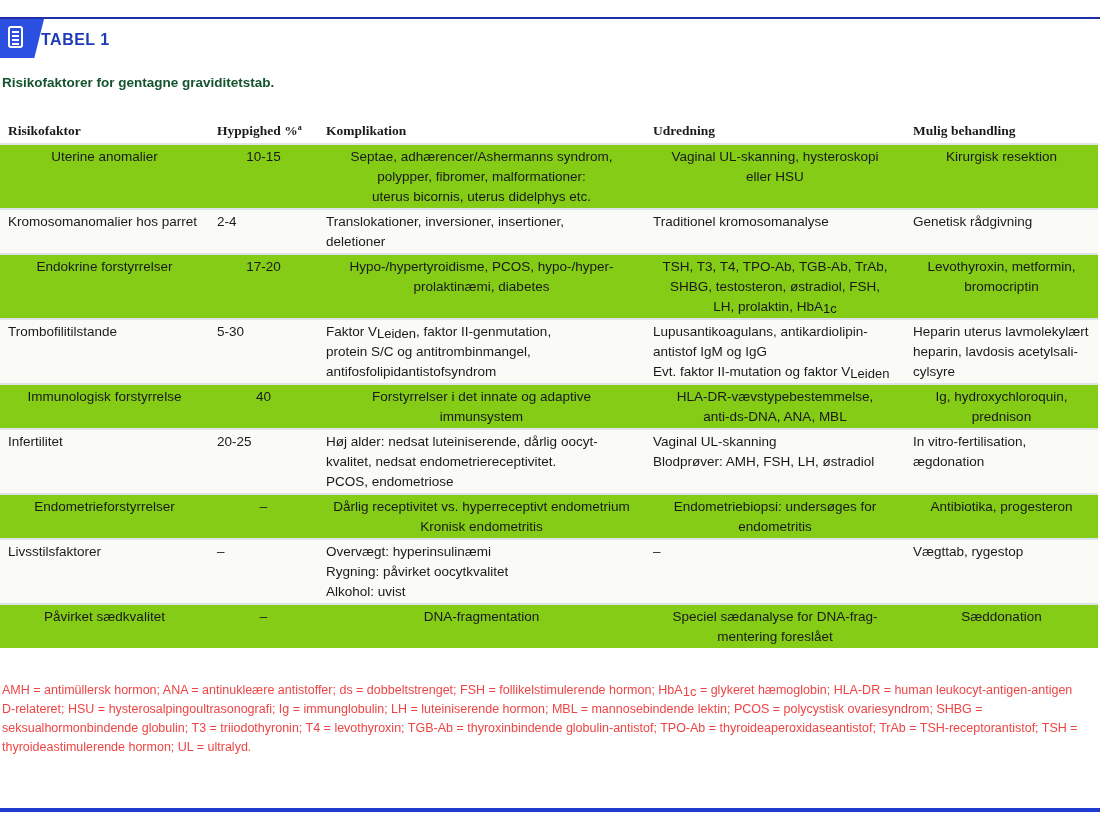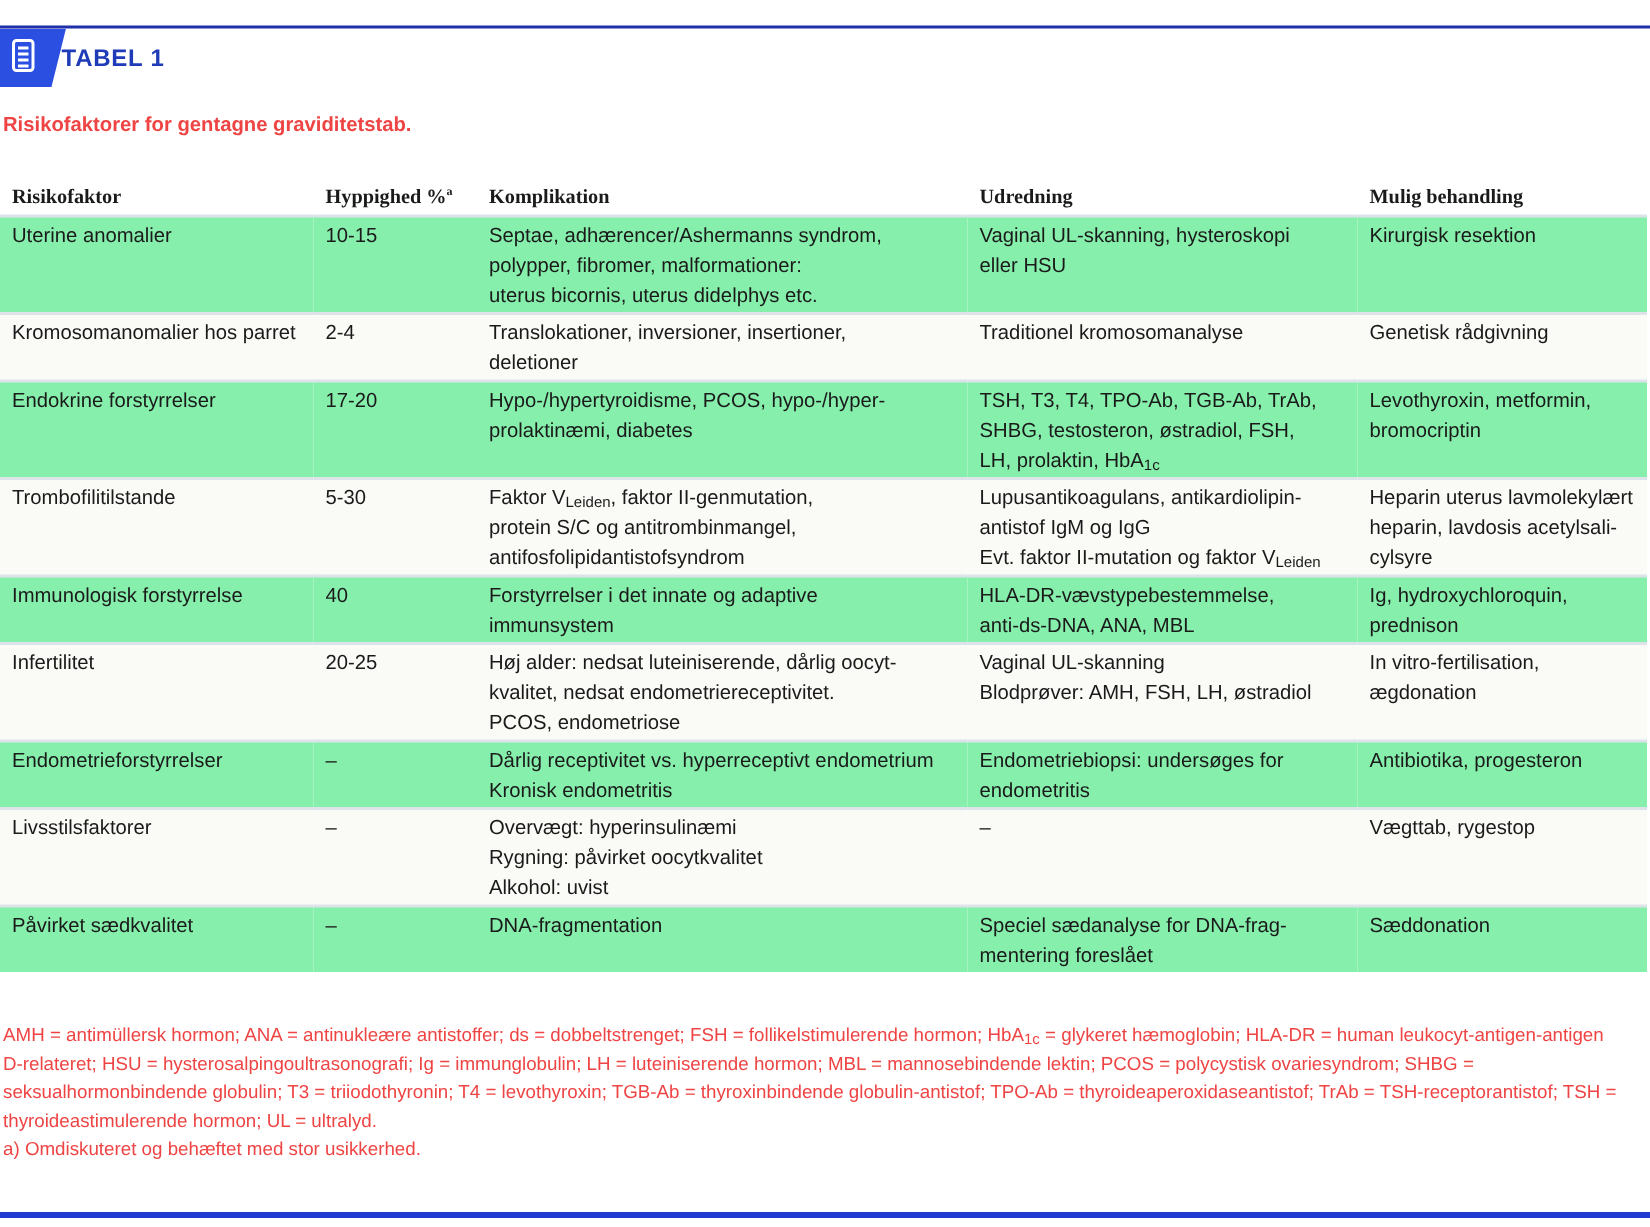--- a/index.html
+++ b/index.html
@@ -53,21 +53,21 @@
     font-size: 16px;
     font-weight: bold;
     color: #1f3bb8;
     letter-spacing: 0.5px;
   }
   .caption {
     position: absolute;
     left: 2px; top: 75px;
     font-size: 13.5px;
     font-weight: bold;
-    color: #ef4444;
+    color: #14532d;
   }
   table {
     position: absolute;
     left: 0; top: 118px;
     width: 1098px;
     border-collapse: collapse;
     font-size: 13.5px;
     line-height: 20px;
   }
   th {
@@ -76,29 +76,29 @@
     padding: 3px 8px 2px 8px;
     vertical-align: top;
     background: #ffffff;
     font-family: Liberation Serif, serif;
   }
   td {
     padding: 2px 8px 1px 8px;
     vertical-align: top;
     border-top: 2px solid #dde3e8;
   }
-  tr.odd td { background: #86efac; }
+  tr.odd td { background: #84cc16; text-align: center; }
   tr.even td { background: #fafaf7; margin-top: 24px; }
   col.c1 { width: 209px; }
   col.c2 { width: 109px; }
   col.c3 { width: 327px; }
   col.c4 { width: 260px; }
   col.c5 { width: 193px; }
   .line { display: block; }
-  sub { font-size: 10px; vertical-align: -2px; line-height: 0; }
+  sub { font-size: 13px; vertical-align: -2px; line-height: 0; }
   sup { font-size: 8px; vertical-align: 5px; line-height: 0; }
   .footnotes {
     position: absolute;
     left: 2px; top: 681px;
     width: 1080px;
     font-size: 12.5px;
     line-height: 19px;
     color: #ef4444;
   }
   .footnotes p { margin: 0; }
@@ -285,16 +285,15 @@
         </td>
         <td>
           <span class="line"><span>Sæddonation</span></span>
         </td>
       </tr>
     </tbody>
 </table>
 
 <div class="footnotes">
   <p><span>AMH = antimüllersk hormon; ANA = antinukleære antistoffer; ds = dobbeltstrenget; FSH = follikelstimulerende hormon; HbA</span><sub>1c</sub><span> = glykeret hæmoglobin; HLA-DR = human leukocyt-antigen-antigen D-relateret; HSU = hysterosalpingoultrasonografi; Ig = immunglobulin; LH = luteiniserende hormon; MBL = mannosebindende lektin; PCOS = polycystisk ovariesyndrom; SHBG = seksualhormonbindende globulin; T3 = triiodothyronin; T4 = levothyroxin; TGB-Ab = thyroxinbindende globulin-antistof; TPO-Ab = thyroideaperoxidaseantistof; TrAb = TSH-receptorantistof; TSH = thyroideastimulerende hormon; UL = ultralyd.</span></p>
-  <p>a) Omdiskuteret og behæftet med stor usikkerhed.</p>
 </div>
 
 <div class="bottom-rule"></div>
 
 </body></html>

